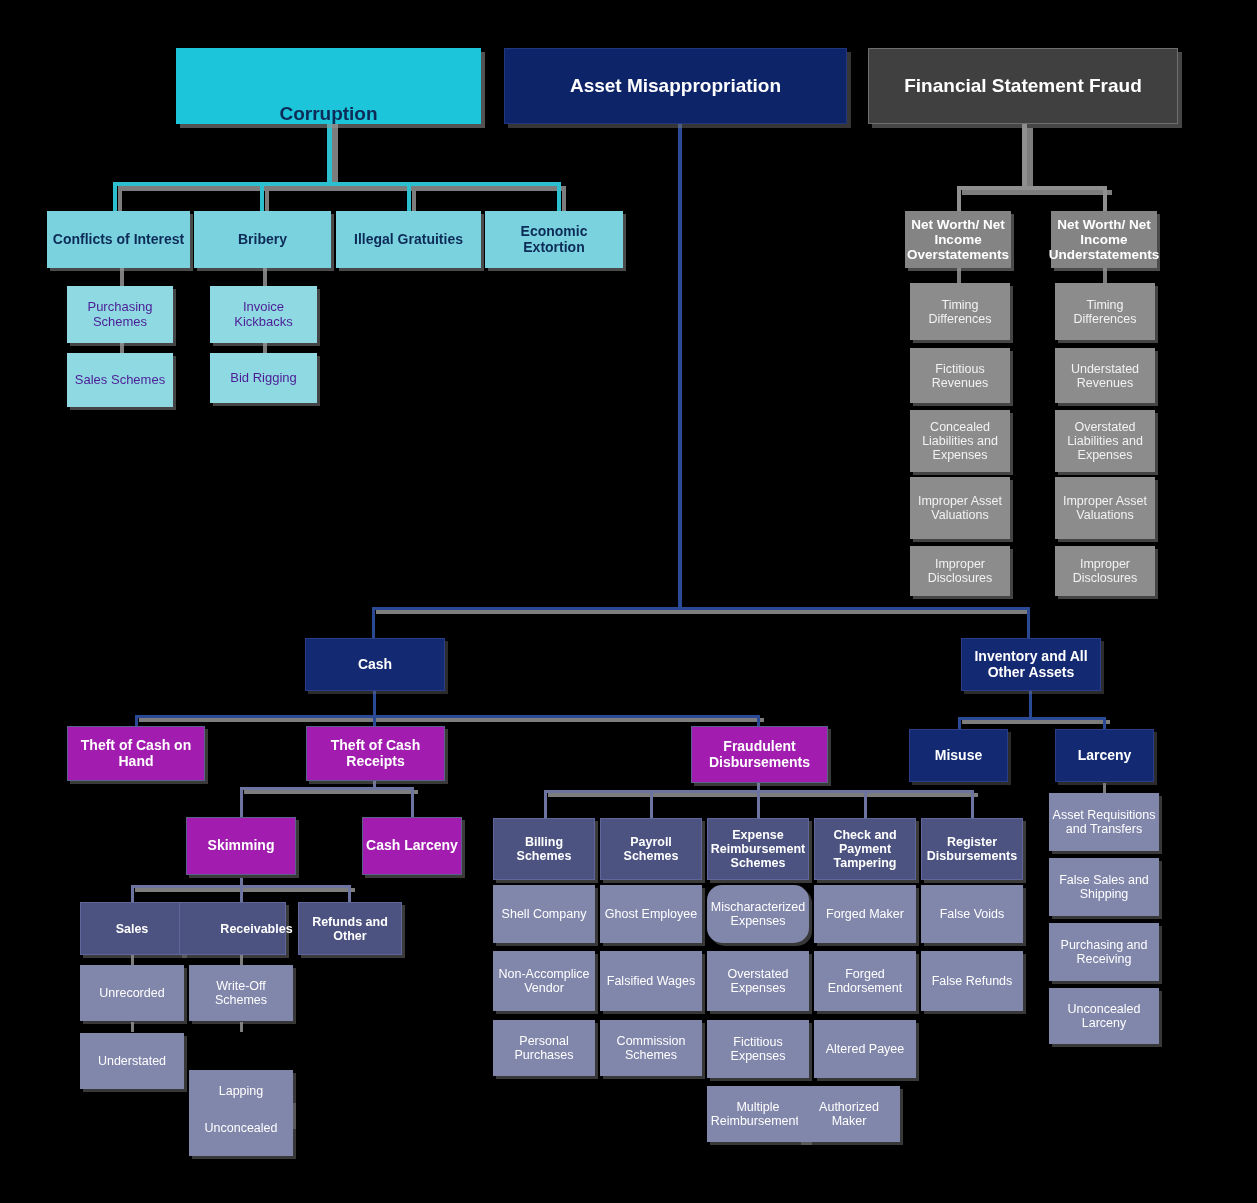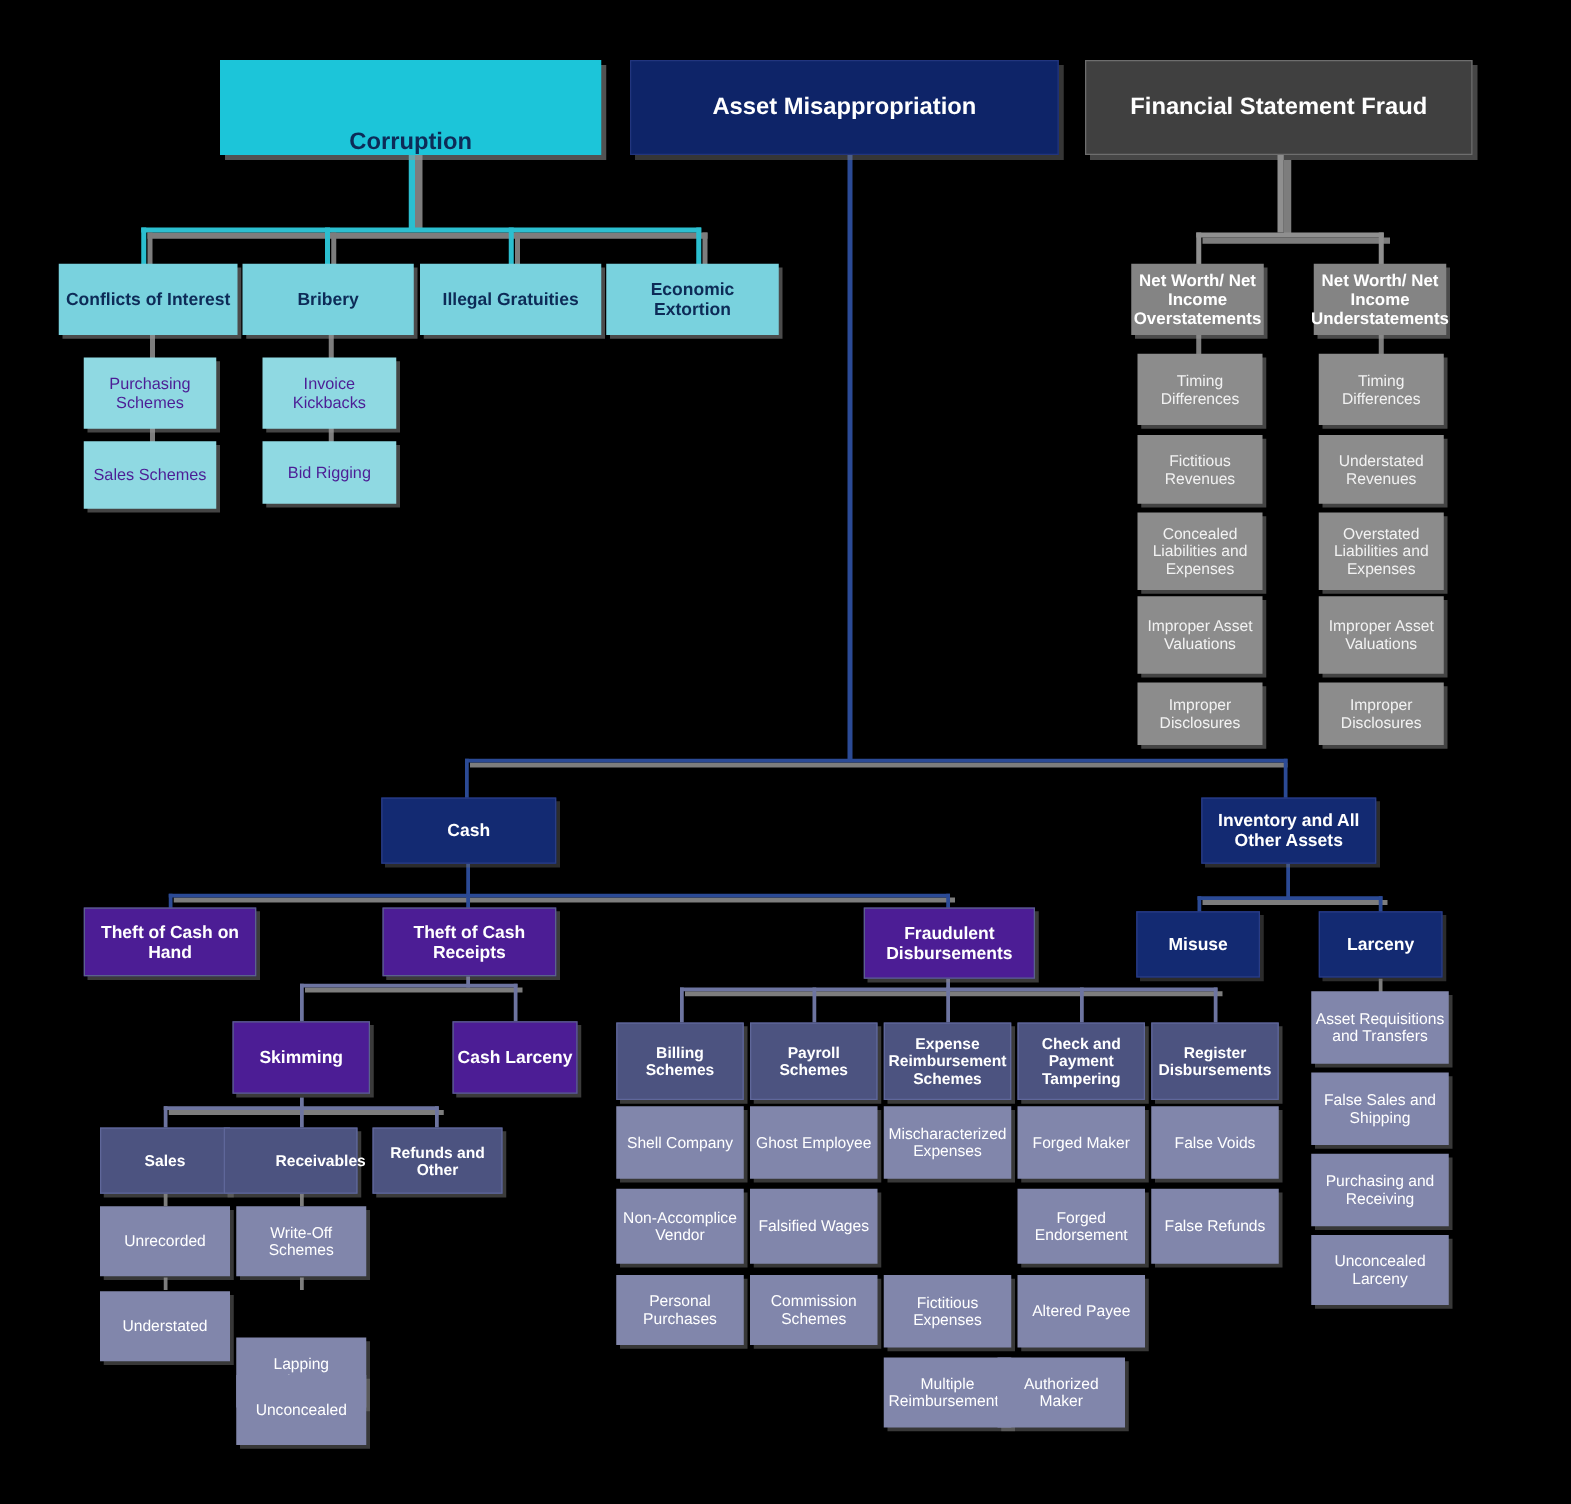--- a/index.html
+++ b/index.html
@@ -25,21 +25,21 @@
   .c-cyan3     {background:#8fd9e2;color:#4c1d95;font-size:13px;
                 box-shadow:3px 3px 0 rgba(150,150,150,.45);}
 
   .g-2         {background:#848484;color:#ffffff;font-weight:bold;font-size:13.5px;
                 box-shadow:3px 3px 0 rgba(150,150,150,.5);}
   .g-3         {background:#8c8c8c;color:#f2f2f2;font-size:12.5px;
                 box-shadow:3px 3px 0 rgba(150,150,150,.45);}
 
   .b-navy2     {background:#132a72;color:#ffffff;font-weight:bold;font-size:14px;
                 border:1px solid #2a3d86;box-shadow:3px 3px 0 rgba(110,110,110,.4);}
-  .b-slate     {background:#4c1d95;color:#ffffff;font-weight:bold;font-size:14px;
+  .b-slate     {background:#a21caf;color:#ffffff;font-weight:bold;font-size:14px;
                 border:1px solid #5a628c;box-shadow:3px 3px 0 rgba(130,130,130,.45);}
   .b-slate-h   {background:#4c5380;color:#ffffff;font-weight:bold;font-size:12.5px;
                 border:1px solid #5f679a;box-shadow:3px 3px 0 rgba(130,130,130,.45);}
   .b-light     {background:#8186ab;color:#ffffff;font-size:12.5px;
                 box-shadow:3px 3px 0 rgba(140,140,140,.4);}
 
   
   .ln{position:absolute;z-index:1;}
   .ln-cyan{background:#2bbfd0;}
   .ln-gray{background:#8f8f8f;}
@@ -289,22 +289,25 @@
   <div class="node b-light" style="left:600px;top:885px;width:102px;height:58px;">
       <span>Ghost Employee</span>
     </div>
   <div class="node b-light" style="left:600px;top:951px;width:102px;height:60px;">
       <span>Falsified Wages</span>
     </div>
   <div class="node b-light" style="left:600px;top:1020px;width:102px;height:56px;">
       <span>Commission Schemes</span>
     </div>
 
-  <div class="node b-light" style="left:707px;top:885px;width:102px;height:58px;">
+  <div class="node b-light" style="left:707px;top:885px;width:102px;height:58px;border-radius:15px;">
       <span>Mischaracterized Expenses</span>
+    </div>
+  <div class="node b-light" style="left:707px;top:951px;width:102px;height:60px;">
+      <span>Overstated Expenses</span>
     </div>
   <div class="node b-light" style="left:707px;top:1020px;width:102px;height:58px;">
       <span>Fictitious Expenses</span>
     </div>
   <div class="node b-light" style="left:707px;top:1086px;width:102px;height:56px;">
       <span>Multiple Reimbursements</span>
     </div>
 
   <div class="node b-light" style="left:814px;top:885px;width:102px;height:58px;">
       <span>Forged Maker</span>

